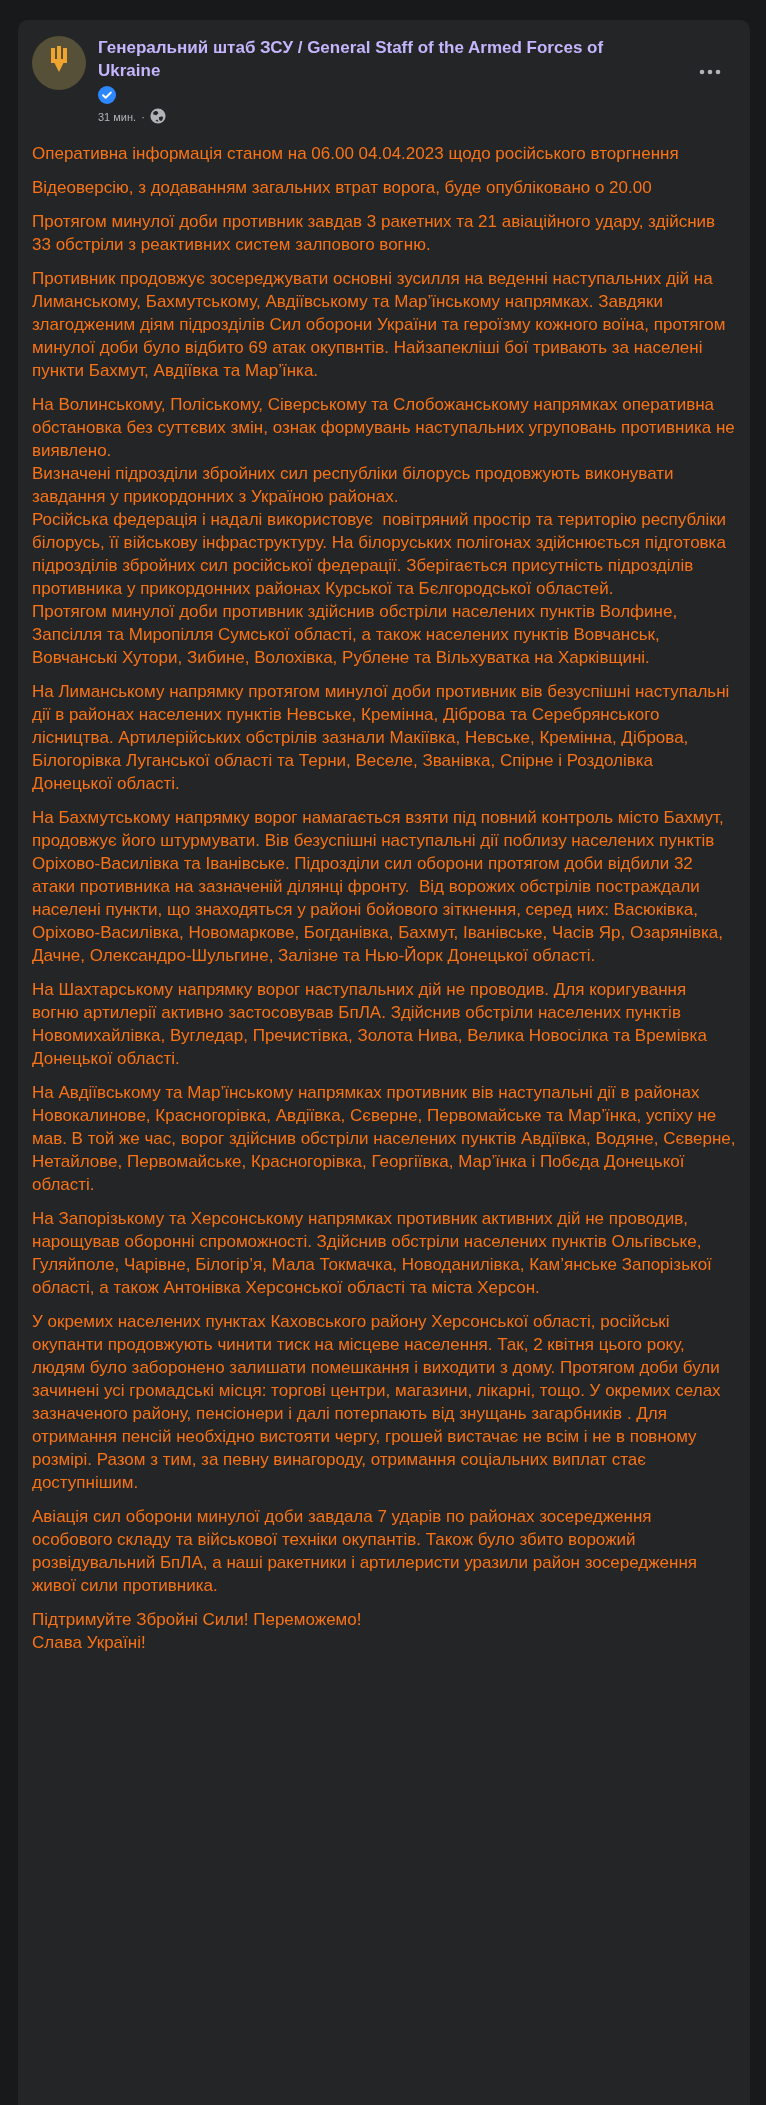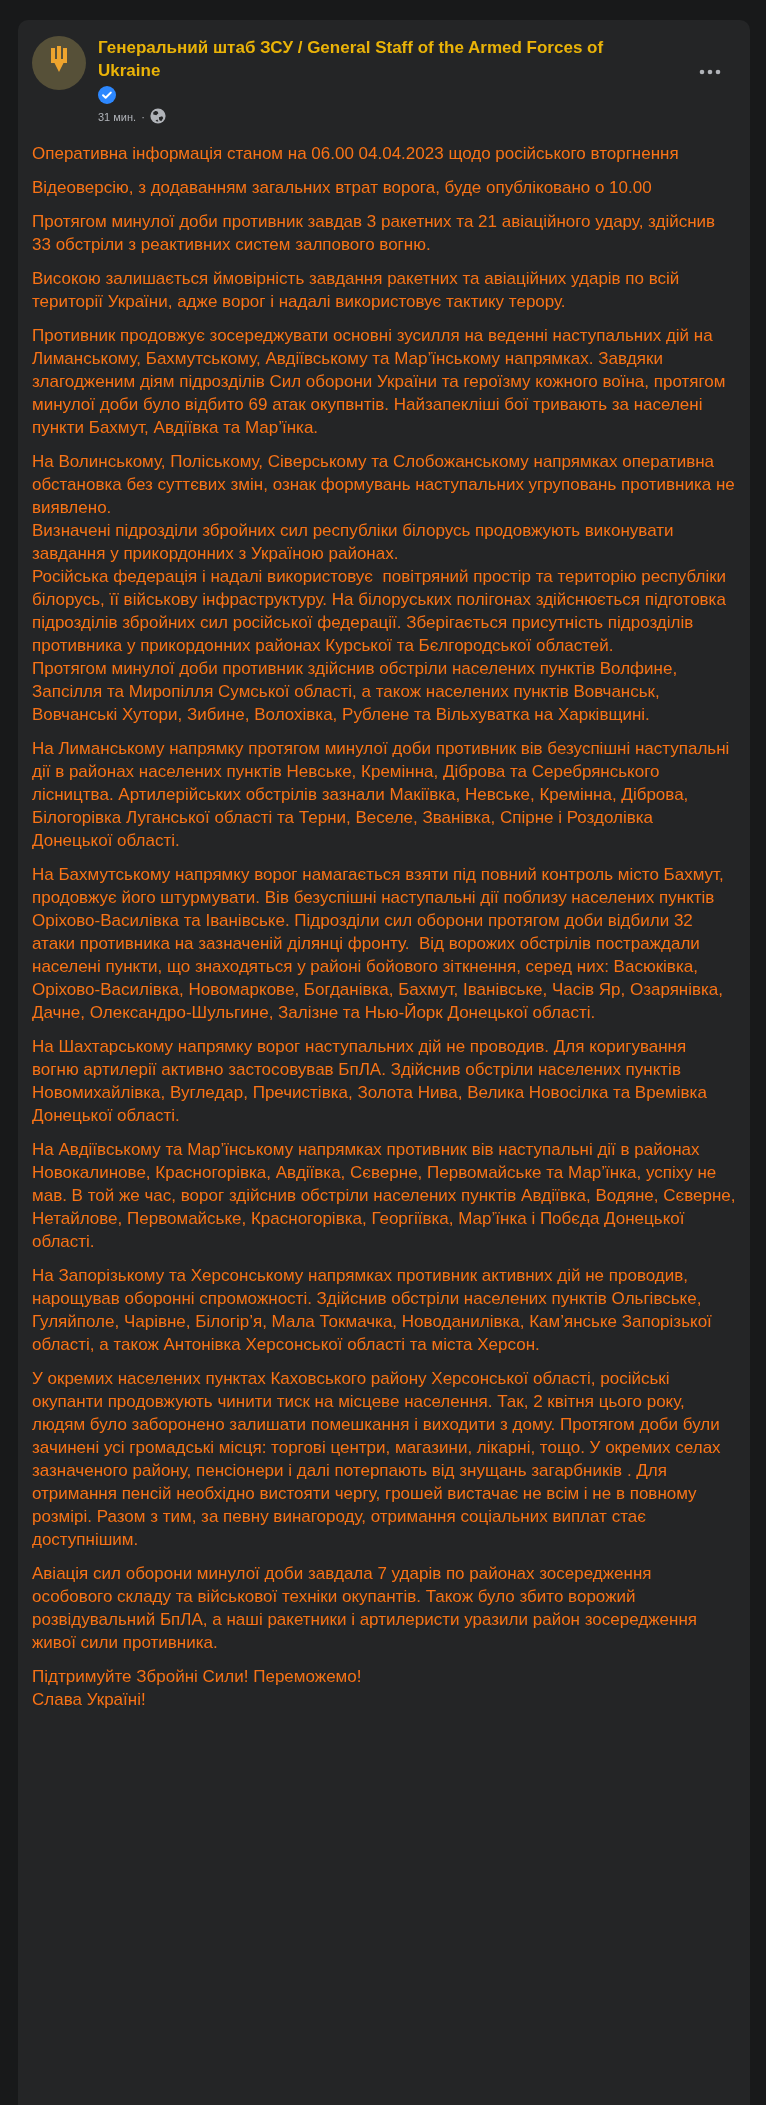--- a/index.html
+++ b/index.html
@@ -40,21 +40,21 @@
     justify-content: center;
     cursor: pointer;
     margin-top: 4px;
   }
   .header-text { padding-top: 4px; }
   .page-name {
     max-width: 570px;
     font-size: 17px;
     line-height: 23px;
     font-weight: 700;
-    color: #eab308;
+    color: #c4b5fd;
     cursor: pointer;
   }
   .badge-row { margin-top: 4px; height: 18px; }
   .badge-row svg { display: block; }
   .meta-row {
     margin-top: 4px;
     display: flex;
     align-items: center;
     gap: 5px;
     font-size: 11px;
@@ -137,23 +137,22 @@
           <circle cx="11" cy="3" r="2.3" fill="#b0b3b8"></circle>
           <circle cx="19" cy="3" r="2.3" fill="#b0b3b8"></circle>
         </svg>
       </span>
     </button>
 
   </div>
 
   <div class="post-body">
     <p>Оперативна інформація станом на 06.00 04.04.2023 щодо російського вторгнення</p>
-    <p>Відеоверсію, з додаванням загальних втрат ворога, буде опубліковано о 10.00</p>
+    <p>Відеоверсію, з додаванням загальних втрат ворога, буде опубліковано о 20.00</p>
     <p>Протягом минулої доби противник завдав 3 ракетних та 21 авіаційного удару, здійснив 33 обстріли з реактивних систем залпового вогню.</p>
-    <p>Високою залишається ймовірність завдання ракетних та авіаційних ударів по всій території України, адже ворог і надалі використовує тактику терору.</p>
     <p>Противник продовжує зосереджувати основні зусилля на веденні наступальних дій на Лиманському, Бахмутському, Авдіївському та Мар’їнському напрямках. Завдяки злагодженим діям підрозділів Сил оборони України та героїзму кожного воїна, протягом минулої доби було відбито 69 атак окупвнтів. Найзапекліші бої тривають за населені пункти Бахмут, Авдіївка та Мар’їнка.</p>
     <p>На Волинському, Поліському, Сіверському та Слобожанському напрямках оперативна обстановка без суттєвих змін, ознак формувань наступальних угруповань противника не виявлено.
 Визначені підрозділи збройних сил республіки білорусь продовжують виконувати завдання у прикордонних з Україною районах.
 Російська федерація і надалі використовує  повітряний простір та територію республіки білорусь, її військову інфраструктуру. На білоруських полігонах здійснюється підготовка підрозділів збройних сил російської федерації. Зберігається присутність підрозділів противника у прикордонних районах Курської та Бєлгородської областей.
 Протягом минулої доби противник здійснив обстріли населених пунктів Волфине, Запсілля та Миропілля Сумської області, а також населених пунктів Вовчанськ, Вовчанські Хутори, Зибине, Волохівка, Рублене та Вільхуватка на Харківщині.</p>
     <p>На Лиманському напрямку протягом минулої доби противник вів безуспішні наступальні дії в районах населених пунктів Невське, Кремінна, Діброва та Серебрянського лісництва. Артилерійських обстрілів зазнали Макіївка, Невське, Кремінна, Діброва, Білогорівка Луганської області та Терни, Веселе, Званівка, Спірне і Роздолівка Донецької області.</p>
     <p>На Бахмутському напрямку ворог намагається взяти під повний контроль місто Бахмут, продовжує його штурмувати. Вів безуспішні наступальні дії поблизу населених пунктів Оріхово-Василівка та Іванівське. Підрозділи сил оборони протягом доби відбили 32 атаки противника на зазначеній ділянці фронту.  Від ворожих обстрілів постраждали населені пункти, що знаходяться у районі бойового зіткнення, серед них: Васюківка, Оріхово-Василівка, Новомаркове, Богданівка, Бахмут, Іванівське, Часів Яр, Озарянівка, Дачне, Олександро-Шульгине, Залізне та Нью-Йорк Донецької області.</p>
     <p>На Шахтарському напрямку ворог наступальних дій не проводив. Для коригування вогню артилерії активно застосовував БпЛА. Здійснив обстріли населених пунктів Новомихайлівка, Вугледар, Пречистівка, Золота Нива, Велика Новосілка та Времівка Донецької області.</p>
     <p>На Авдіївському та Мар’їнському напрямках противник вів наступальні дії в районах Новокалинове, Красногорівка, Авдіївка, Сєверне, Первомайське та Мар’їнка, успіху не мав. В той же час, ворог здійснив обстріли населених пунктів Авдіївка, Водяне, Сєверне, Нетайлове, Первомайське, Красногорівка, Георгіївка, Мар’їнка і Побєда Донецької області.</p>
     <p>На Запорізькому та Херсонському напрямках противник активних дій не проводив, нарощував оборонні спроможності. Здійснив обстріли населених пунктів Ольгівське, Гуляйполе, Чарівне, Білогір’я, Мала Токмачка, Новоданилівка, Кам’янське Запорізької області, а також Антонівка Херсонської області та міста Херсон.</p>

